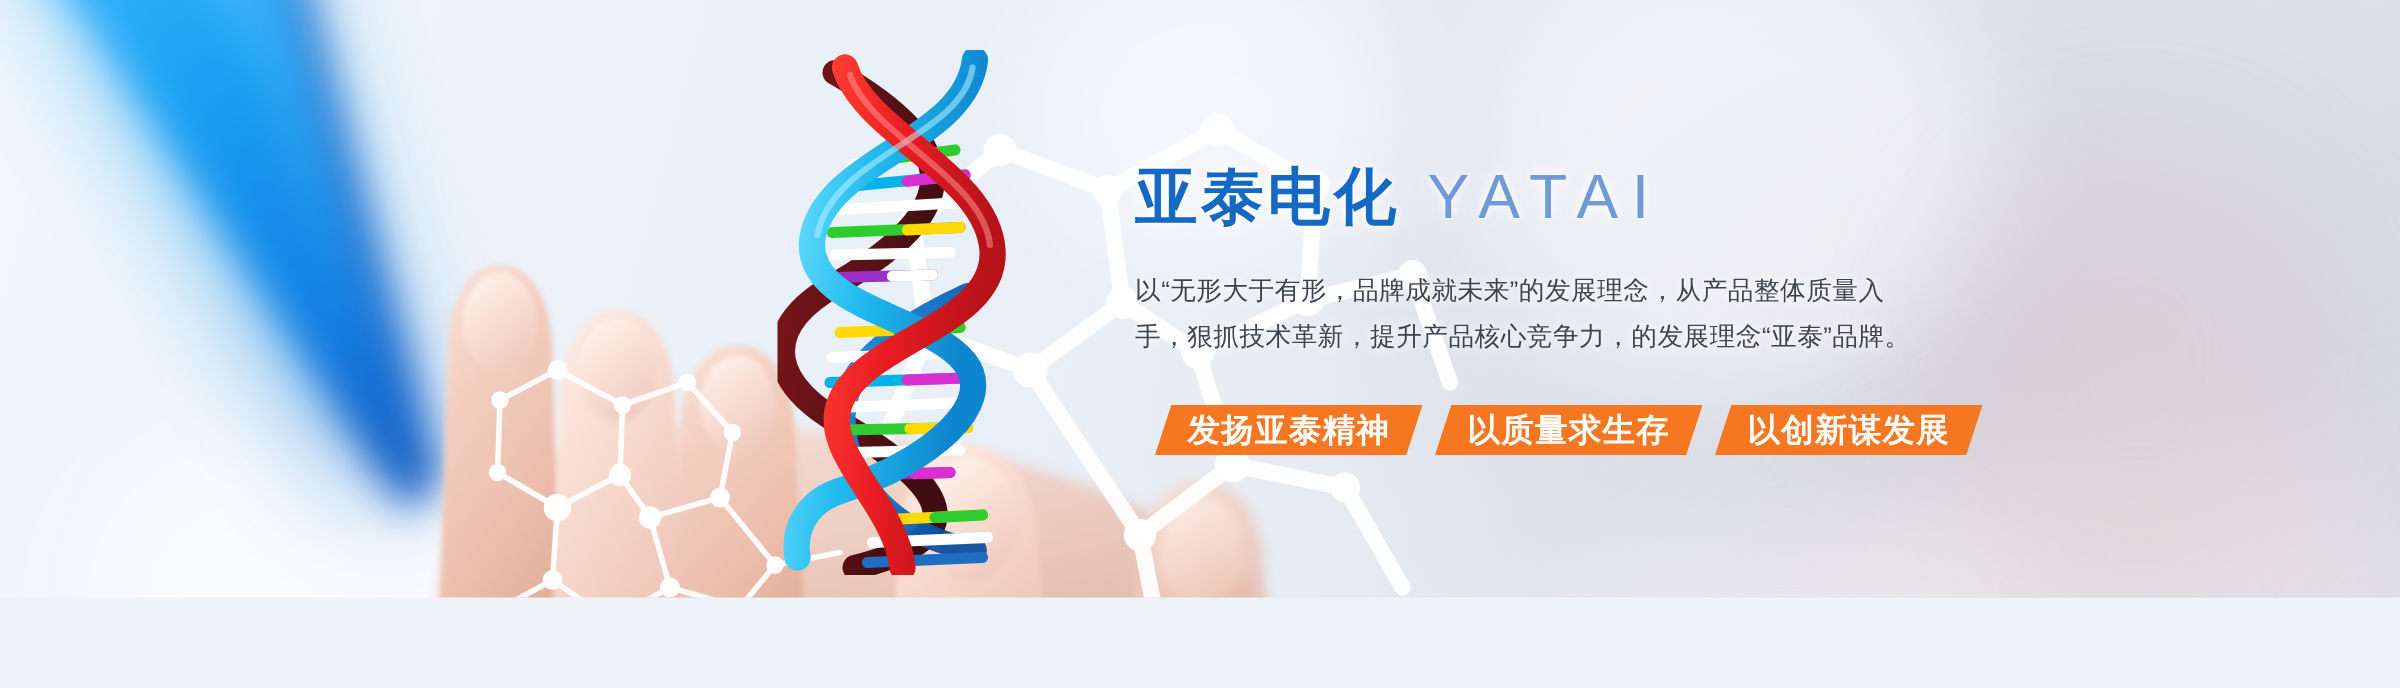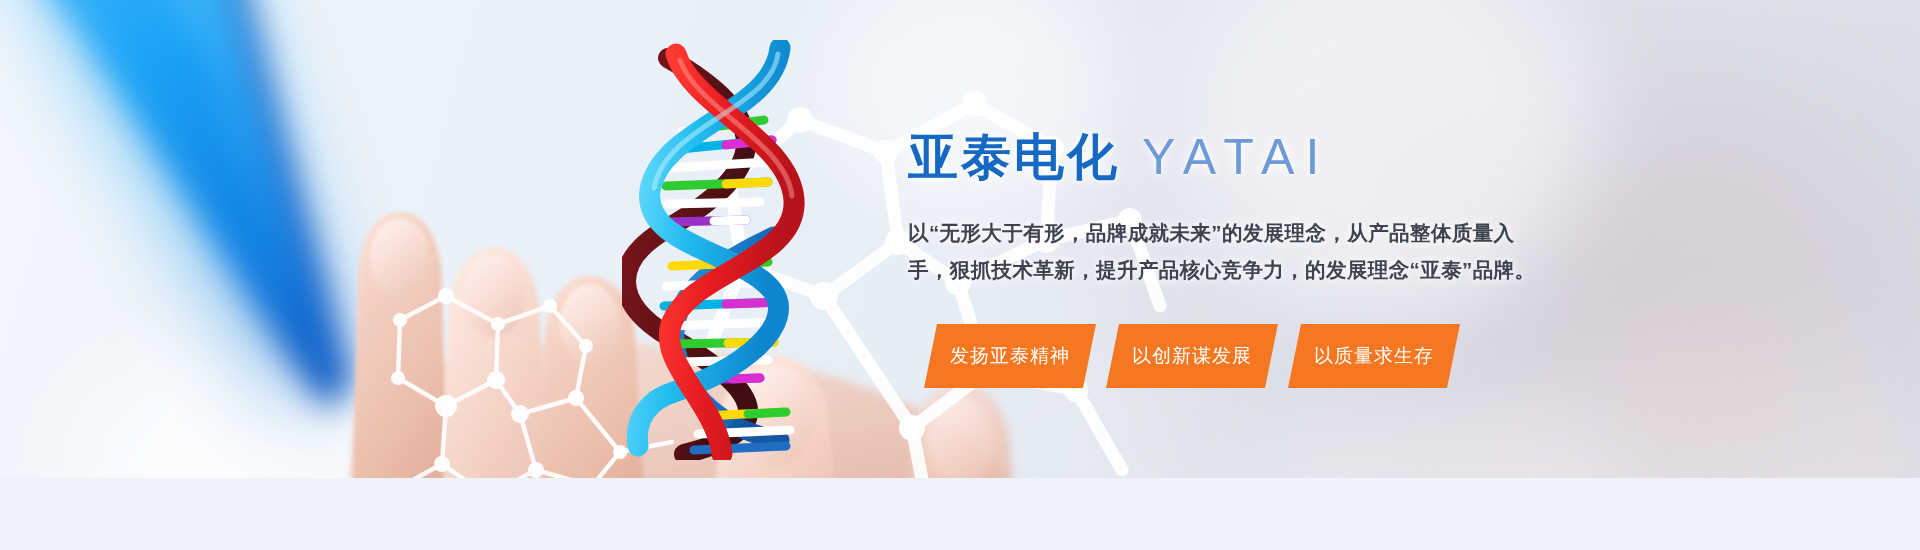--- a/index.html
+++ b/index.html
@@ -46,28 +46,28 @@
     white-space:nowrap;
     text-shadow:0 0 8px rgba(255,255,255,.95),0 0 18px rgba(255,255,255,.8),0 1px 0 rgba(255,255,255,.9);
   }
   .title .cn{color:#1569c3;letter-spacing:3px;}
   .title .en{color:#6f9ad6;font-weight:300;letter-spacing:11px;margin-left:22px;font-size:50px;}
   .desc{
     margin-top:28px;color:#3d4450;font-size:20.5px;line-height:37px;
     letter-spacing:.4px;
     text-shadow:0 0 7px rgba(255,255,255,.98),0 0 14px rgba(255,255,255,.85);
   }
-  .desc div{white-space:nowrap;font-weight:bold;}
+  .desc div{white-space:nowrap;}
 
   
   .tags{position:absolute;left:924px;top:324px;height:40px;display:flex;}
   .tag{
     position:relative;height:40px;display:flex;align-items:center;justify-content:center;
-    background:#f57721;color:#ffffff;font-size:19px;letter-spacing:1px;font-weight:normal;
-    padding:12px 26px;
+    background:#f57721;color:#ffffff;font-size:26px;letter-spacing:1px;font-weight:bold;
+    padding:0 26px;
     clip-path:polygon(13px 0,100% 0,calc(100% - 13px) 100%,0 100%);
     margin-right:10px;
   }
   .tag:first-child{clip-path:polygon(13px 0,100% 0,calc(100% - 13px) 100%,0 100%);}
   .tag-label{position:relative;z-index:2;white-space:nowrap;}
 </style>
 </head>
 <body>
 
 <div id="banner">
@@ -308,20 +308,20 @@
       <div>以“无形大于有形，品牌成就未来”的发展理念，从产品整体质量入</div>
       <div>手，狠抓技术革新，提升产品核心竞争力，的发展理念“亚泰”品牌。</div>
     </div>
   </div>
 
   <div class="tags">
     <div class="tag">
       <span class="tag-label">发扬亚泰精神</span>
     </div>
     <div class="tag">
+      <span class="tag-label">以质量求生存</span>
+    </div>
+    <div class="tag">
       <span class="tag-label">以创新谋发展</span>
     </div>
-    <div class="tag">
-      <span class="tag-label">以质量求生存</span>
-    </div>
   </div>
 
 </div>
 
 </body></html>

